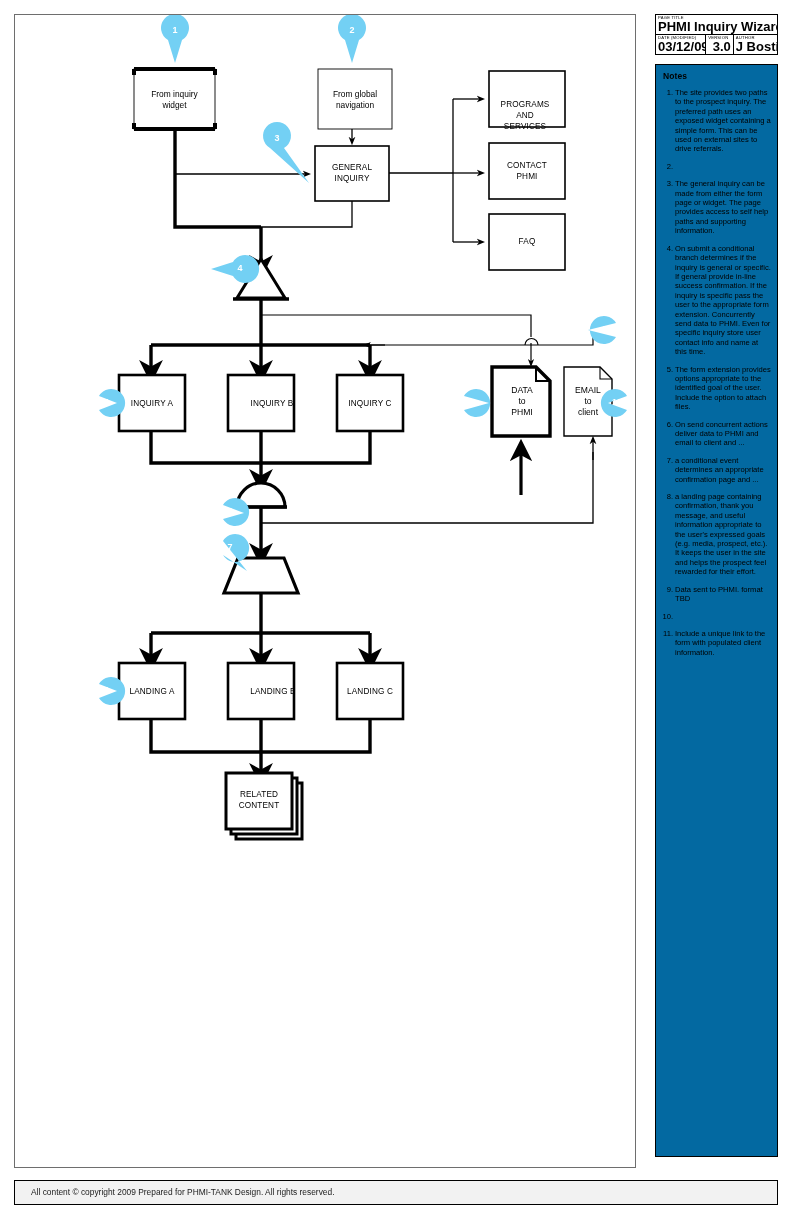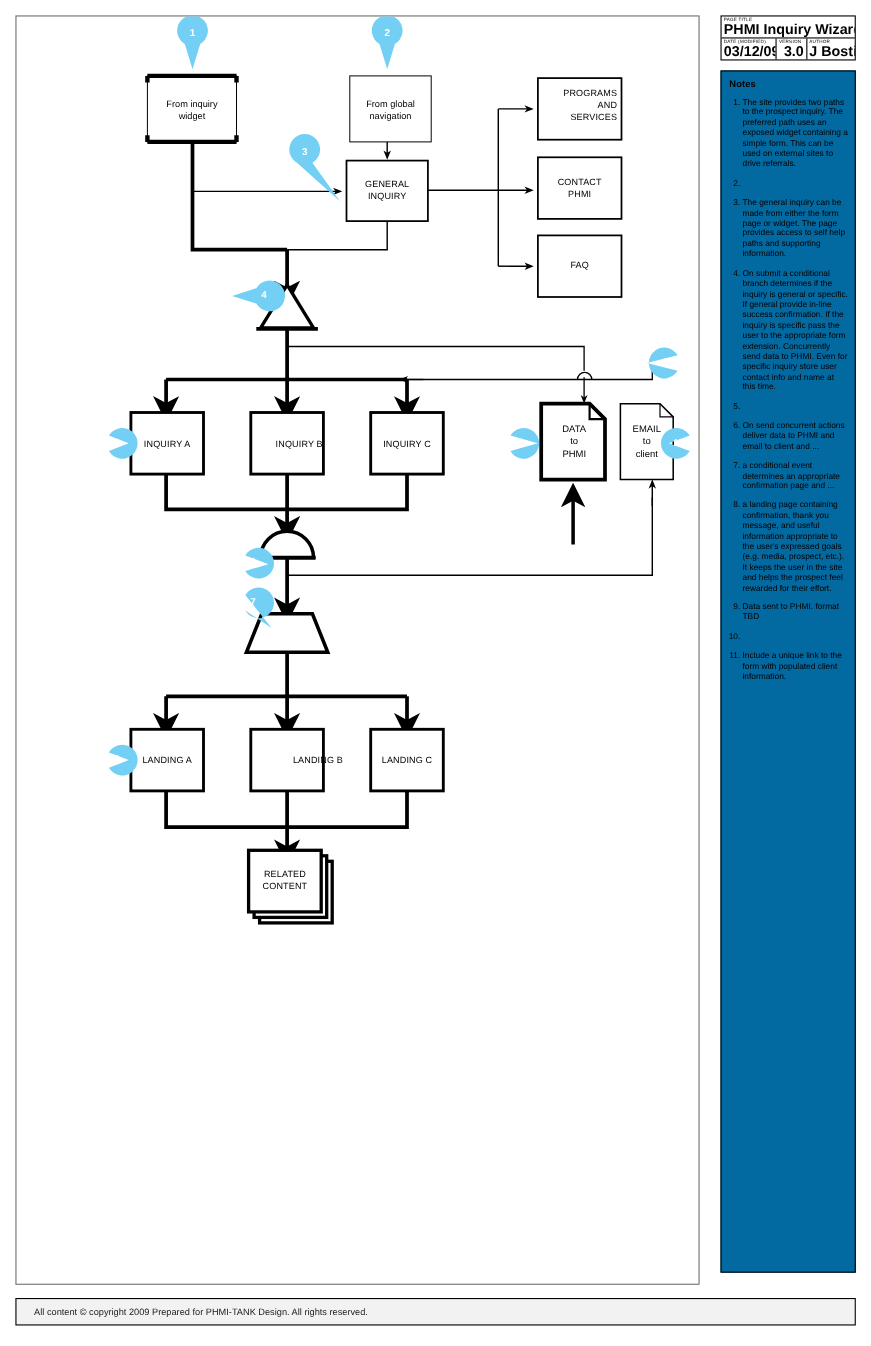--- a/index.html
+++ b/index.html
@@ -309,36 +309,36 @@
         <path d="M601,308 a14,14 0 1 0 0,14 L573,315 Z" fill="#73d0f4"></path>
       </g>
     </svg>
 
     <div class="node-label nl-sm" style="left:119px; top:74px; width:81px;">From inquiry<br>widget</div>
 
     <div class="node-label nl-sm" style="left:303px; top:74px; width:74px;">From global<br>navigation</div>
 
     <div class="node-label nl-caps" style="left:300px; top:147px; width:74px;">GENERAL<br>INQUIRY</div>
 
-    <div class="node-label nl-caps" style="left:474px; top:64px; width:72px;text-align:right;">PROGRAMS<br>AND<br>SERVICES</div>
+    <div class="node-label nl-caps" style="left:474px; top:84px; width:72px;">PROGRAMS<br>AND<br>SERVICES</div>
 
     <div class="node-label nl-caps" style="left:474px; top:145px; width:76px;">CONTACT<br>PHMI</div>
 
     <div class="node-label nl-caps" style="left:474px; top:221px; width:76px;">FAQ</div>
 
     <div class="node-label nl-caps" style="left:104px; top:383px; width:66px;">INQUIRY A</div>
     <div class="node-label nl-caps" style="left:213px; top:383px; width:88px;">INQUIRY B</div>
     <div class="node-label nl-caps" style="left:322px; top:383px; width:66px;">INQUIRY C</div>
 
     <div class="node-label nl-doc" style="left:477px; top:370px; width:60px;">DATA<br>to<br>PHMI</div>
 
     <div class="node-label nl-doc" style="left:548px; top:370px; width:50px;">EMAIL<br>to<br>client</div>
 
     <div class="node-label nl-caps" style="left:104px; top:671px; width:66px;">LANDING A</div>
-    <div class="node-label nl-caps" style="left:213px; top:671px; width:90px;padding-left:16px;">LANDING B</div>
+    <div class="node-label nl-caps" style="left:213px; top:671px; width:90px;">LANDING B</div>
     <div class="node-label nl-caps" style="left:322px; top:671px; width:66px;">LANDING C</div>
 
     <div class="node-label nl-caps" style="left:211px; top:774px; width:66px;">RELATED<br>CONTENT</div>
 
     <div class="callout-num" style="left:150px; top:10px; width:20px;">1</div>
     <div class="callout-num" style="left:327px; top:10px; width:20px;">2</div>
     <div class="callout-num" style="left:252px; top:118px; width:20px;">3</div>
     <div class="callout-num" style="left:215px; top:248px; width:20px;">4</div>
     <div class="callout-num" style="left:81px; top:382px; width:20px;">5</div>
     <div class="callout-num" style="left:205px; top:491px; width:20px;">6</div>
@@ -388,20 +388,21 @@
           <div class="note">
             <div class="note-num">3.</div>
             <div class="note-body">The general inquiry can be made from either the form page or widget. The page provides access to self help paths and supporting information.</div>
           </div>
           <div class="note">
             <div class="note-num">4.</div>
             <div class="note-body">On submit a conditional branch determines if the inquiry is general or specific. If general provide in-line success confirmation. If the inquiry is specific pass the user to the appropriate form extension. Concurrently send data to PHMI. Even for specific inquiry store user contact info and name at this time.</div>
           </div>
           <div class="note">
             <div class="note-num">5.</div>
+            <div class="note-body">The form extension provides options appropriate to the identified goal of the user. Include the option to attach files.</div>
           </div>
           <div class="note">
             <div class="note-num">6.</div>
             <div class="note-body">On send concurrent actions deliver data to PHMI and email to client and ...</div>
           </div>
           <div class="note">
             <div class="note-num">7.</div>
             <div class="note-body">a conditional event determines an appropriate confirmation page and ...</div>
           </div>
           <div class="note">

